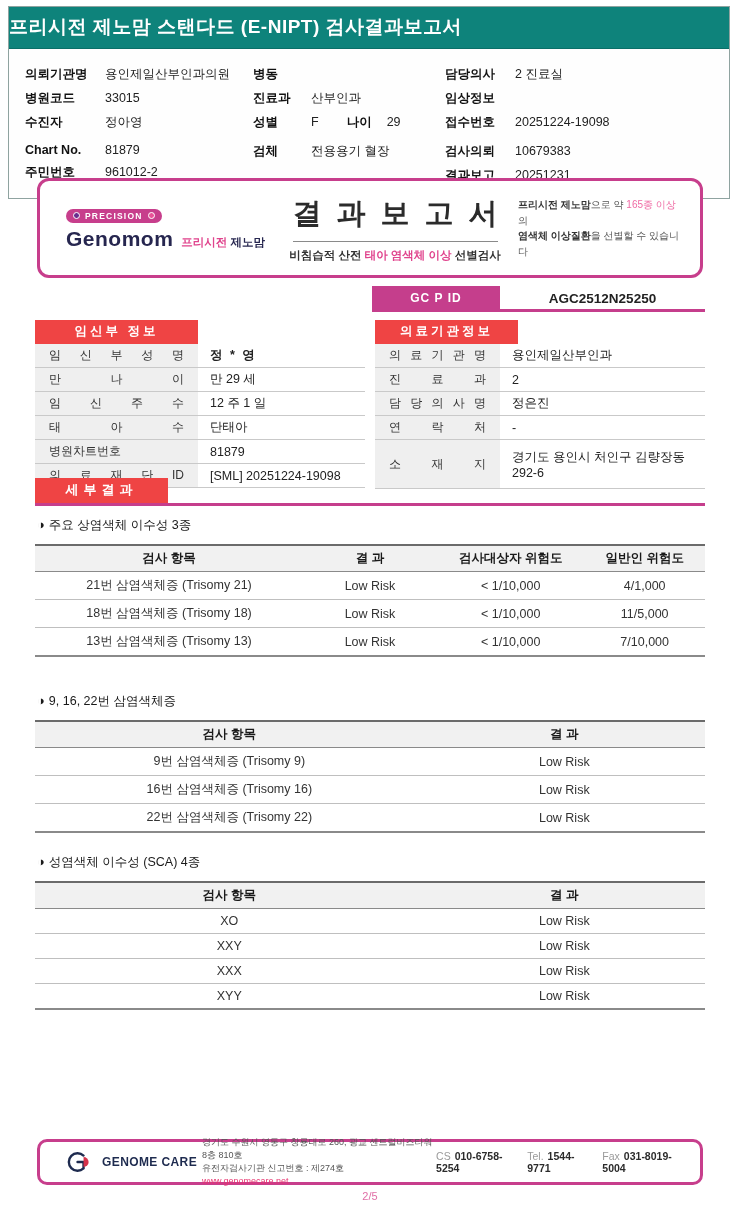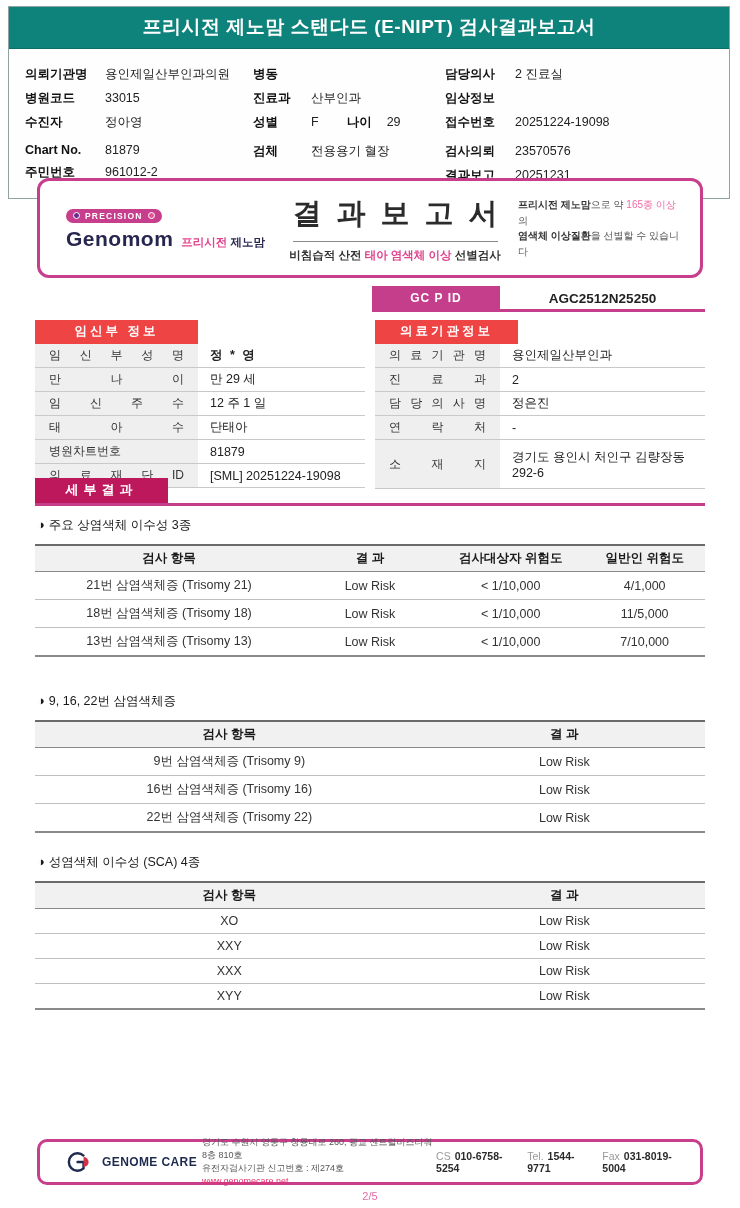--- a/index.html
+++ b/index.html
@@ -12,21 +12,21 @@
     overflow: hidden;
   }
 
   
   .top-box {
     position: absolute; left: 8px; top: 6px; width: 722px;
     border: 1px solid #8fa3a0; background: #fefefe;
   }
   .teal-bar {
     background: #0e837b; border-bottom: 1px solid #0a6f68;
-    color: #fff; text-align: center; font-weight: bold;
+    color: #fff; font-weight: bold;
     font-size: 19px; padding: 7px 0 8px 0; letter-spacing: 0.5px;
   }
   .patient-grid { display: flex; padding: 10px 10px 14px 16px; font-size: 12.5px; }
   .pcol1 { flex: 0 0 228px; }
   .pcol2 { flex: 0 0 192px; }
   .pcol3 { flex: 1; }
   .p-row { display: flex; margin-top: 7px; align-items: baseline; }
   .p-label { font-weight: bold; color: #111; flex: 0 0 80px; }
   .pcol2 .p-label { flex: 0 0 58px; }
   .pcol3 .p-label { flex: 0 0 70px; }
@@ -96,21 +96,21 @@
   .it-value { flex: 1; font-size: 12.5px; color: #222; padding: 3px 12px; }
   .it-value.bold { font-weight: bold; letter-spacing: 2px; }
   .it-row.tall { min-height: 49px; }
 
   
   .detail-header {
     position: absolute; top: 478px; left: 35px; width: 670px;
     border-bottom: 3px solid #c53e8c;
   }
   .detail-badge {
-    width: 133px; background: #be185d; color: #fff; font-weight: bold;
+    width: 133px; background: #ef4444; color: #fff; font-weight: bold;
     font-size: 13px; letter-spacing: 5px; text-align: center; padding: 3px 0 4px 0;
   }
   .detail-body { position: absolute; top: 503px; left: 35px; width: 670px; }
   .group-heading { font-size: 12.5px; color: #1a1a1a; margin: 14px 0 10px 2px; }
   .group-heading .bullet { font-size: 13px; margin-right: 4px; }
   .g2 { margin-top: 36px; }
   .g3 { margin-top: 21px; }
   table.rtable { width: 100%; border-collapse: collapse; }
   table.rtable th {
     background: #f1f1f1; border-top: 2px solid #6b6b6b; border-bottom: 1px solid #8a8a8a;
@@ -200,21 +200,21 @@
       <div class="p-row">
           <span class="p-label">임상정보</span>
           <span class="p-val"></span>
         </div>
       <div class="p-row">
           <span class="p-label">접수번호</span>
           <span class="p-val">20251224-19098</span>
         </div>
       <div class="p-row gap-top">
           <span class="p-label">검사의뢰</span>
-          <span class="p-val">23570576</span>
+          <span class="p-val">10679383</span>
         </div>
       <div class="p-row">
           <span class="p-label">결과보고</span>
           <span class="p-val">20251231</span>
         </div>
     </div>
   </div>
 </div>
 
 <div class="report-card">

